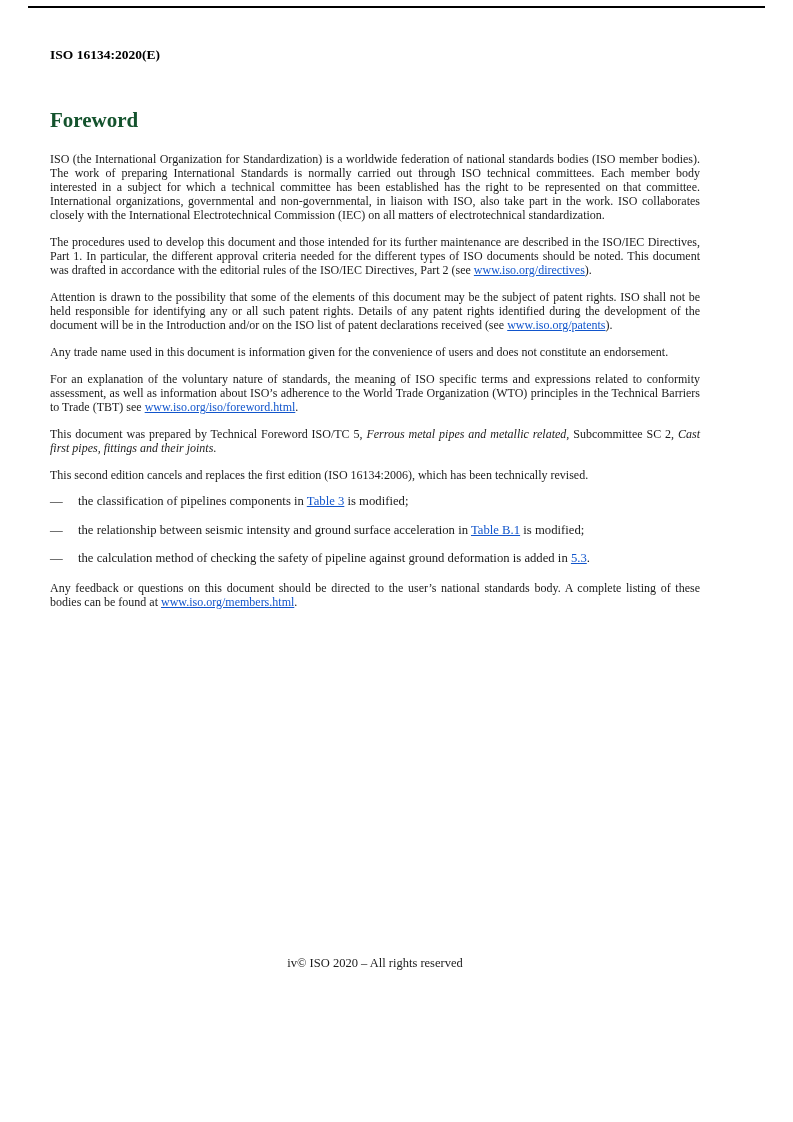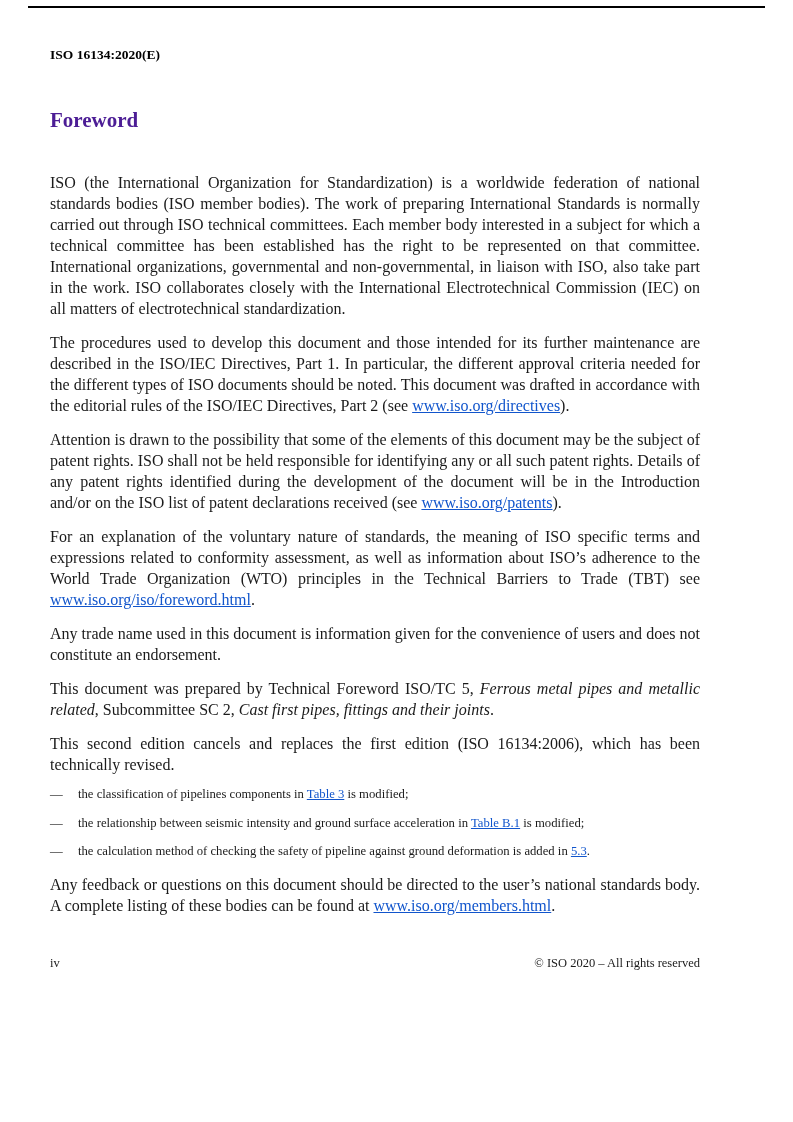--- a/index.html
+++ b/index.html
@@ -27,26 +27,26 @@
     color: #000;
   }
   .content {
     position: absolute;
     top: 108px; left: 50px;
     width: 650px;
   }
   .title {
     font-size: 21px;
     font-weight: bold;
-    color: #4c1d95;
-    margin: 0 0 39px 0;
+    color: #14532d;
+    margin: 0 0 19px 0;
   }
   .para {
-    font-size: 16px;
-    line-height: 21px;
+    font-size: 12px;
+    line-height: 14px;
     text-align: justify;
     margin: 0 0 13px 0;
   }
   .bullet {
     display: flex;
     font-size: 12.7px;
     line-height: 13.7px;
     margin: 0 0 15px 0;
   }
   .bullet .dash { flex: 0 0 28px; }
@@ -54,21 +54,21 @@
   .link {
     color: var(--link, #1155cc);
     text-decoration: underline;
     cursor: pointer;
   }
   i { font-style: italic; }
   .page-footer {
     position: absolute;
     left: 50px; right: 93px; bottom: 33px;
     display: flex;
-    justify-content: space-between;
+    justify-content: center;
     font-size: 12.5px;
     color: #1a1a1a;
   }
 </style>
 </head>
 <body>
 
 <div class="page">
 
   <div class="top-rule"></div>
@@ -80,23 +80,23 @@
   <div class="content">
 
     <h1 class="title">Foreword</h1>
 
     <p class="para">ISO (the International Organization for Standardization) is a worldwide federation of national standards bodies (ISO member bodies). The work of preparing International Standards is normally carried out through ISO technical committees. Each member body interested in a subject for which a technical committee has been established has the right to be represented on that committee. International organizations, governmental and non-governmental, in liaison with ISO, also take part in the work. ISO collaborates closely with the International Electrotechnical Commission (IEC) on all matters of electrotechnical standardization.</p>
 
     <p class="para"><span>The procedures used to develop this document and those intended for its further maintenance are described in the ISO/IEC Directives, Part 1. In particular, the different approval criteria needed for the different types of ISO documents should be noted. This document was drafted in accordance with the editorial rules of the ISO/IEC Directives, Part 2 (see </span><a href="#" class="link">www.iso.org/directives</a><span>).</span></p>
 
     <p class="para"><span>Attention is drawn to the possibility that some of the elements of this document may be the subject of patent rights. ISO shall not be held responsible for identifying any or all such patent rights. Details of any patent rights identified during the development of the document will be in the Introduction and/or on the ISO list of patent declarations received (see </span><a href="#" class="link">www.iso.org/patents</a><span>).</span></p>
 
+    <p class="para">Any trade name used in this document is information given for the convenience of users and does not constitute an endorsement.</p>
+
     <p class="para"><span>For an explanation of the voluntary nature of standards, the meaning of ISO specific terms and expressions related to conformity assessment, as well as information about ISO’s adherence to the World Trade Organization (WTO) principles in the Technical Barriers to Trade (TBT) see </span><a href="#" class="link">www.iso.org/iso/foreword.html</a><span>.</span></p>
-
-    <p class="para">Any trade name used in this document is information given for the convenience of users and does not constitute an endorsement.</p>
 
     <p class="para"><span>This document was prepared by Technical Foreword ISO/TC 5, </span><i>Ferrous metal pipes and metallic related</i><span>, Subcommittee SC 2, </span><i>Cast first pipes, fittings and their joints</i><span>.</span></p>
 
     <p class="para">This second edition cancels and replaces the first edition (ISO 16134:2006), which has been technically revised.</p>
 
 
     <div class="bullet">
       <span class="dash">—</span>
       <span class="bullet-body"><span>the classification of pipelines components in </span><a href="#" class="link">Table 3</a><span> is modified;</span></span>
     </div>

